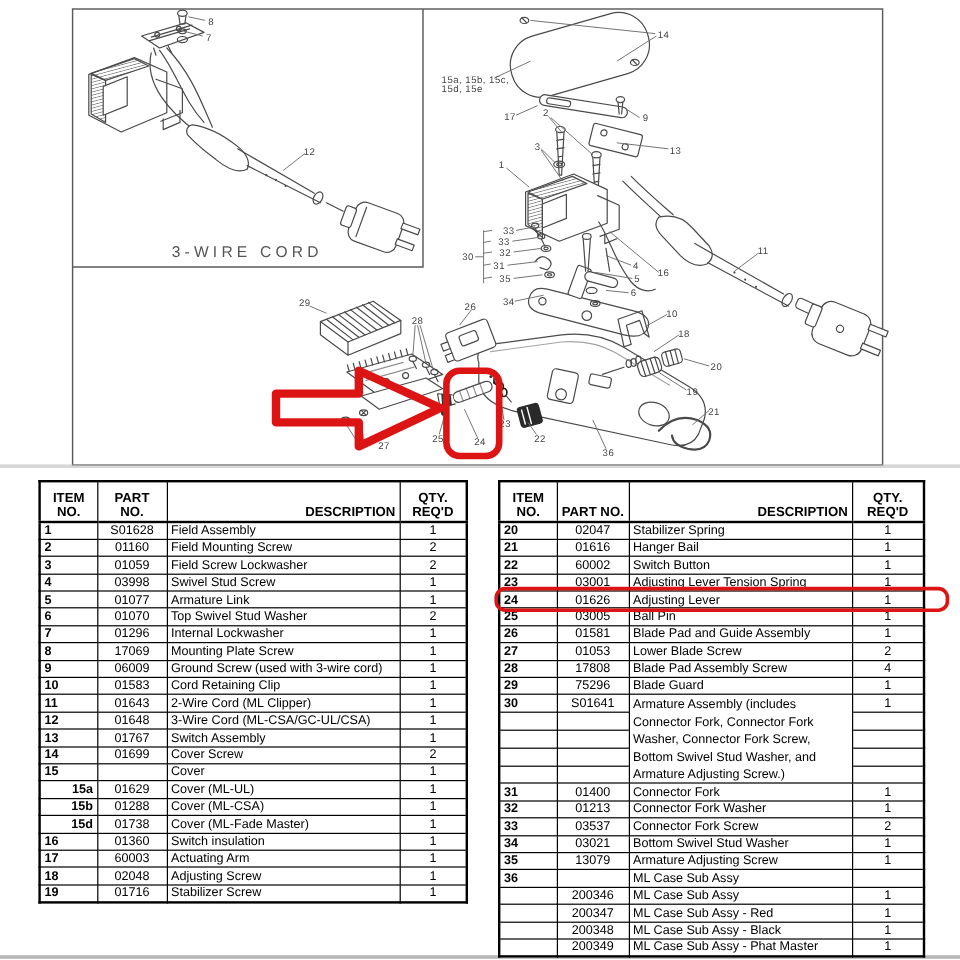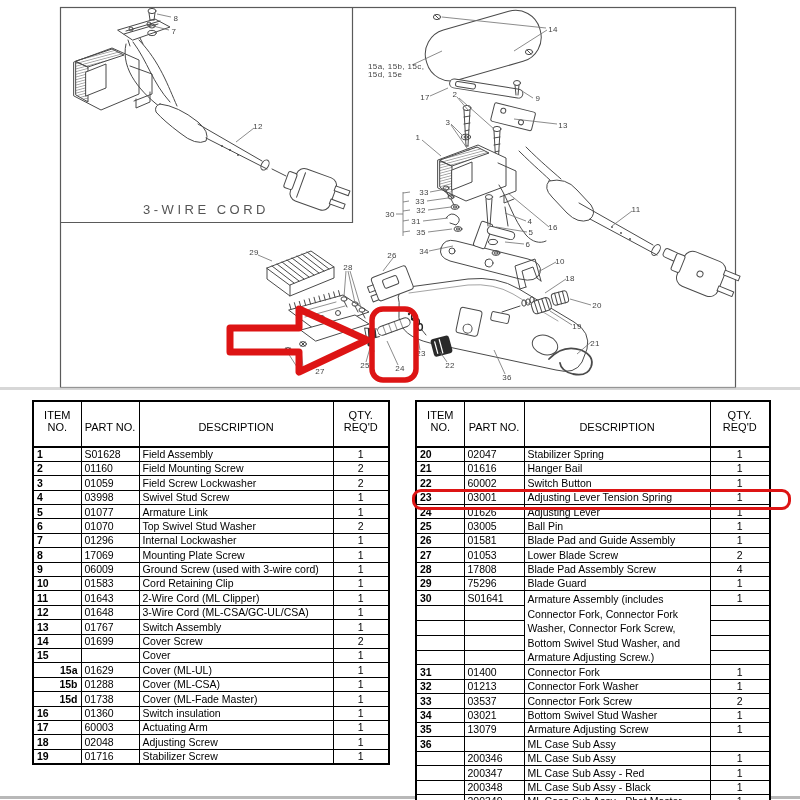--- a/index.html
+++ b/index.html
@@ -11,30 +11,30 @@
   .leaders{stroke:#6f6f6f;stroke-width:0.8;fill:none;}
   .callout{font-family:"Liberation Sans",sans-serif;font-size:8px;fill:#444;letter-spacing:0.4px;}
   .caption{font-family:"Liberation Sans",sans-serif;font-size:13px;fill:#555;letter-spacing:3.5px;}
   .red{fill:none;}
   .scan-band{position:absolute;left:0;width:800px;pointer-events:none;}
 
   table.parts{position:absolute;top:400px;border-collapse:collapse;table-layout:fixed;background:#fff;}
   #t-left{left:32px;width:356px;}
   #t-right{left:415px;width:354px;}
   .parts th,.parts td{border:1px solid #000;padding:0 3px;overflow:hidden;}
-  .parts th{font-size:11px;line-height:12px;font-weight:normal;white-space:pre-line;
-            vertical-align:bottom;height:31px;border-bottom:2px solid #000;padding-bottom:13px;}
+  .parts th{font-size:11px;line-height:12px;font-weight:bold;white-space:pre-line;
+            vertical-align:bottom;height:31px;border-bottom:2px solid #000;padding-bottom:1px;}
   .parts{border:2px solid #000;}
   th.hi,th.hq,th.hp{text-align:center;}
-  th.hd{text-align:center;}
+  th.hd{text-align:right;}
   .parts tr{height:14.4px;}
   .parts td{font-size:10.5px;line-height:12.5px;white-space:nowrap;}
   td.ci{font-weight:bold;text-align:left;}
   td.ci.sub{text-align:right;}
-  td.cp{}
+  td.cp{text-align:center;}
   td.cq{text-align:center;}
   td.cd{text-align:left;margin-left:33px;}
   td.cd.span{vertical-align:top;white-space:pre-line;line-height:14.4px;padding-top:1px;}
   #row-highlight{position:absolute;border:3.5px solid #dd1414;border-radius:9px;pointer-events:none;}
 </style>
 </head>
 <body>
 
 <svg id="diagram" width="800" height="396" viewBox="0 0 800 396">
   <defs>

